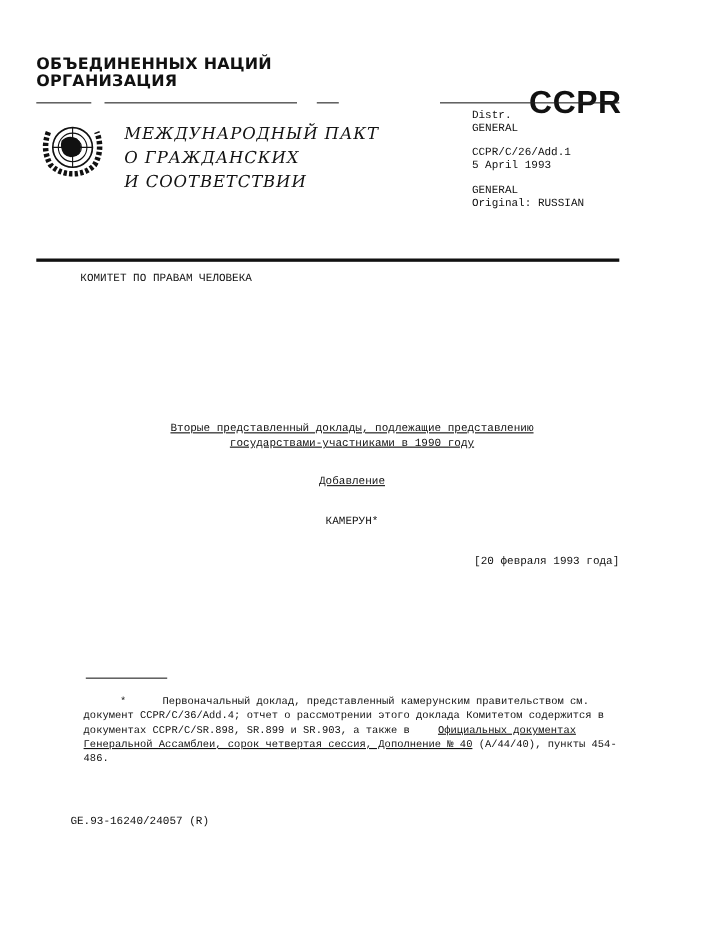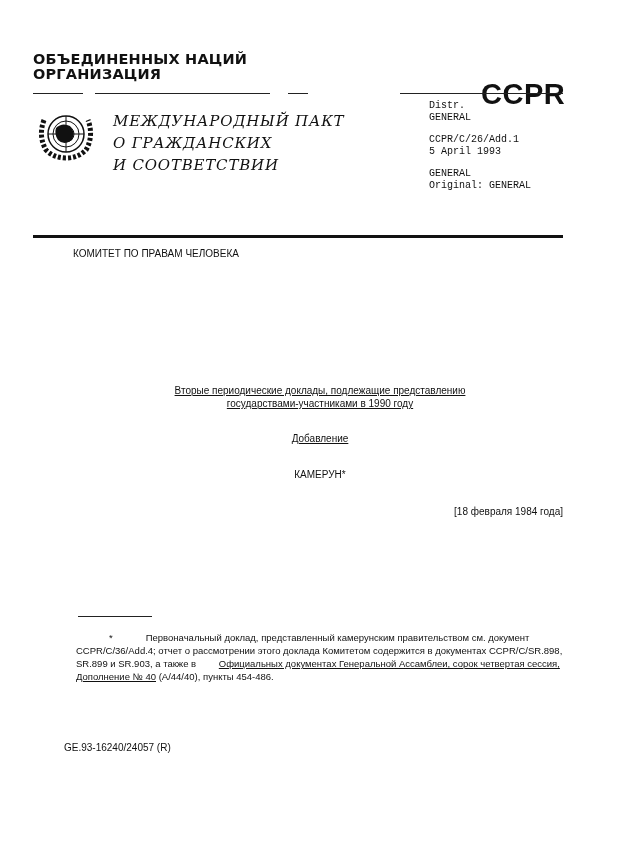--- a/index.html
+++ b/index.html
@@ -6,21 +6,21 @@
   body { width: 640px; height: 865px; position: relative; overflow: hidden; color: #111; }
   .abs { position: absolute; }
   .org { left: 33px; top: 52px; font-family: "DejaVu Sans", sans-serif; font-weight: bold; font-size: 14.5px; line-height: 15px; letter-spacing: 0.2px; }
   .ccpr { left: 481px; top: 50px; font-family: "Liberation Sans", sans-serif; font-weight: bold; font-size: 29px; letter-spacing: 0.5px; margin-top: 28px; }
   .topline { top: 93px; height: 1px; background: #222; }
   .emblem { left: 36px; top: 106px; width: 60px; height: 56px; }
   .covenant { left: 113px; top: 110px; font-family: "DejaVu Serif", serif; font-size: 15px; line-height: 22px; letter-spacing: 0.8px; font-style: italic; }
   .meta { left: 418px; top: 100px; font-family: "Liberation Mono", monospace; font-size: 10px; line-height: 11.5px; margin-left: 11px; }
   .meta .gap { height: 11px; }
   .thickline { left: 33px; top: 235px; width: 530px; height: 3px; background: #111; }
-  .mono { font-family: Liberation Sans, sans-serif; font-size: 10px; }
+  .mono { font-family: Liberation Mono, monospace; font-size: 10px; }
   .committee { left: 73px; top: 248px; }
   .center { left: 60px; width: 520px; text-align: center; }
   .title { top: 322px; line-height: 13px; }
   .subtitle { top: 384px; line-height: 13px; text-decoration: underline; }
   .addendum { top: 433px; text-decoration: underline; }
   .country { top: 469px; }
   .date { left: 400px; top: 506px; width: 163px; text-align: right; }
   .fnline { left: 78px; top: 616px; width: 74px; height: 1px; background: #222; }
   .footnote { left: 76px; top: 631px; width: 490px; line-height: 13px; font-size: 9.5px; }
   .footnote .u { text-decoration: underline; margin-left: 20px; }
@@ -61,40 +61,40 @@
 </div>
 
 <div class="abs meta">
   <div>Distr.</div>
   <div>GENERAL</div>
   <div class="gap"></div>
   <div>CCPR/C/26/Add.1</div>
   <div>5 April 1993</div>
   <div class="gap"></div>
   <div>GENERAL</div>
-  <div>Original:  GENERAL</div>
+  <div>Original:  RUSSIAN</div>
 </div>
 
 <div class="abs thickline"></div>
 
 <div class="abs mono committee">КОМИТЕТ ПО ПРАВАМ ЧЕЛОВЕКА</div>
 
 <div class="abs mono center title">
 </div>
 
 <div class="abs mono center subtitle">
-  <div>Вторые периодические доклады, подлежащие представлению</div>
+  <div>Вторые представленный доклады, подлежащие представлению</div>
   <div>государствами-участниками в 1990 году</div>
 </div>
 
 <div class="abs mono center addendum">Добавление</div>
 
 <div class="abs mono center country">КАМЕРУН*</div>
 
-<div class="abs mono date">[18 февраля 1984 года]</div>
+<div class="abs mono date">[20 февраля 1993 года]</div>
 
 <div class="abs fnline"></div>
 
 <div class="abs mono footnote">
   <span class="ind"></span><span>*</span><span class="ind"></span><span>Первоначальный доклад, представленный камерунским правительством см. документ CCPR/C/36/Add.4;  отчет о рассмотрении этого доклада Комитетом содержится в документах CCPR/C/SR.898, SR.899 и SR.903, а также в </span><span class="u">Официальных документах Генеральной Ассамблеи, сорок четвертая сессия, Дополнение № 40</span><span> (A/44/40), пункты 454-486.</span>
 </div>
 
 <div class="abs mono symbol">GE.93-16240/24057  (R)</div>
 
 </body></html>

